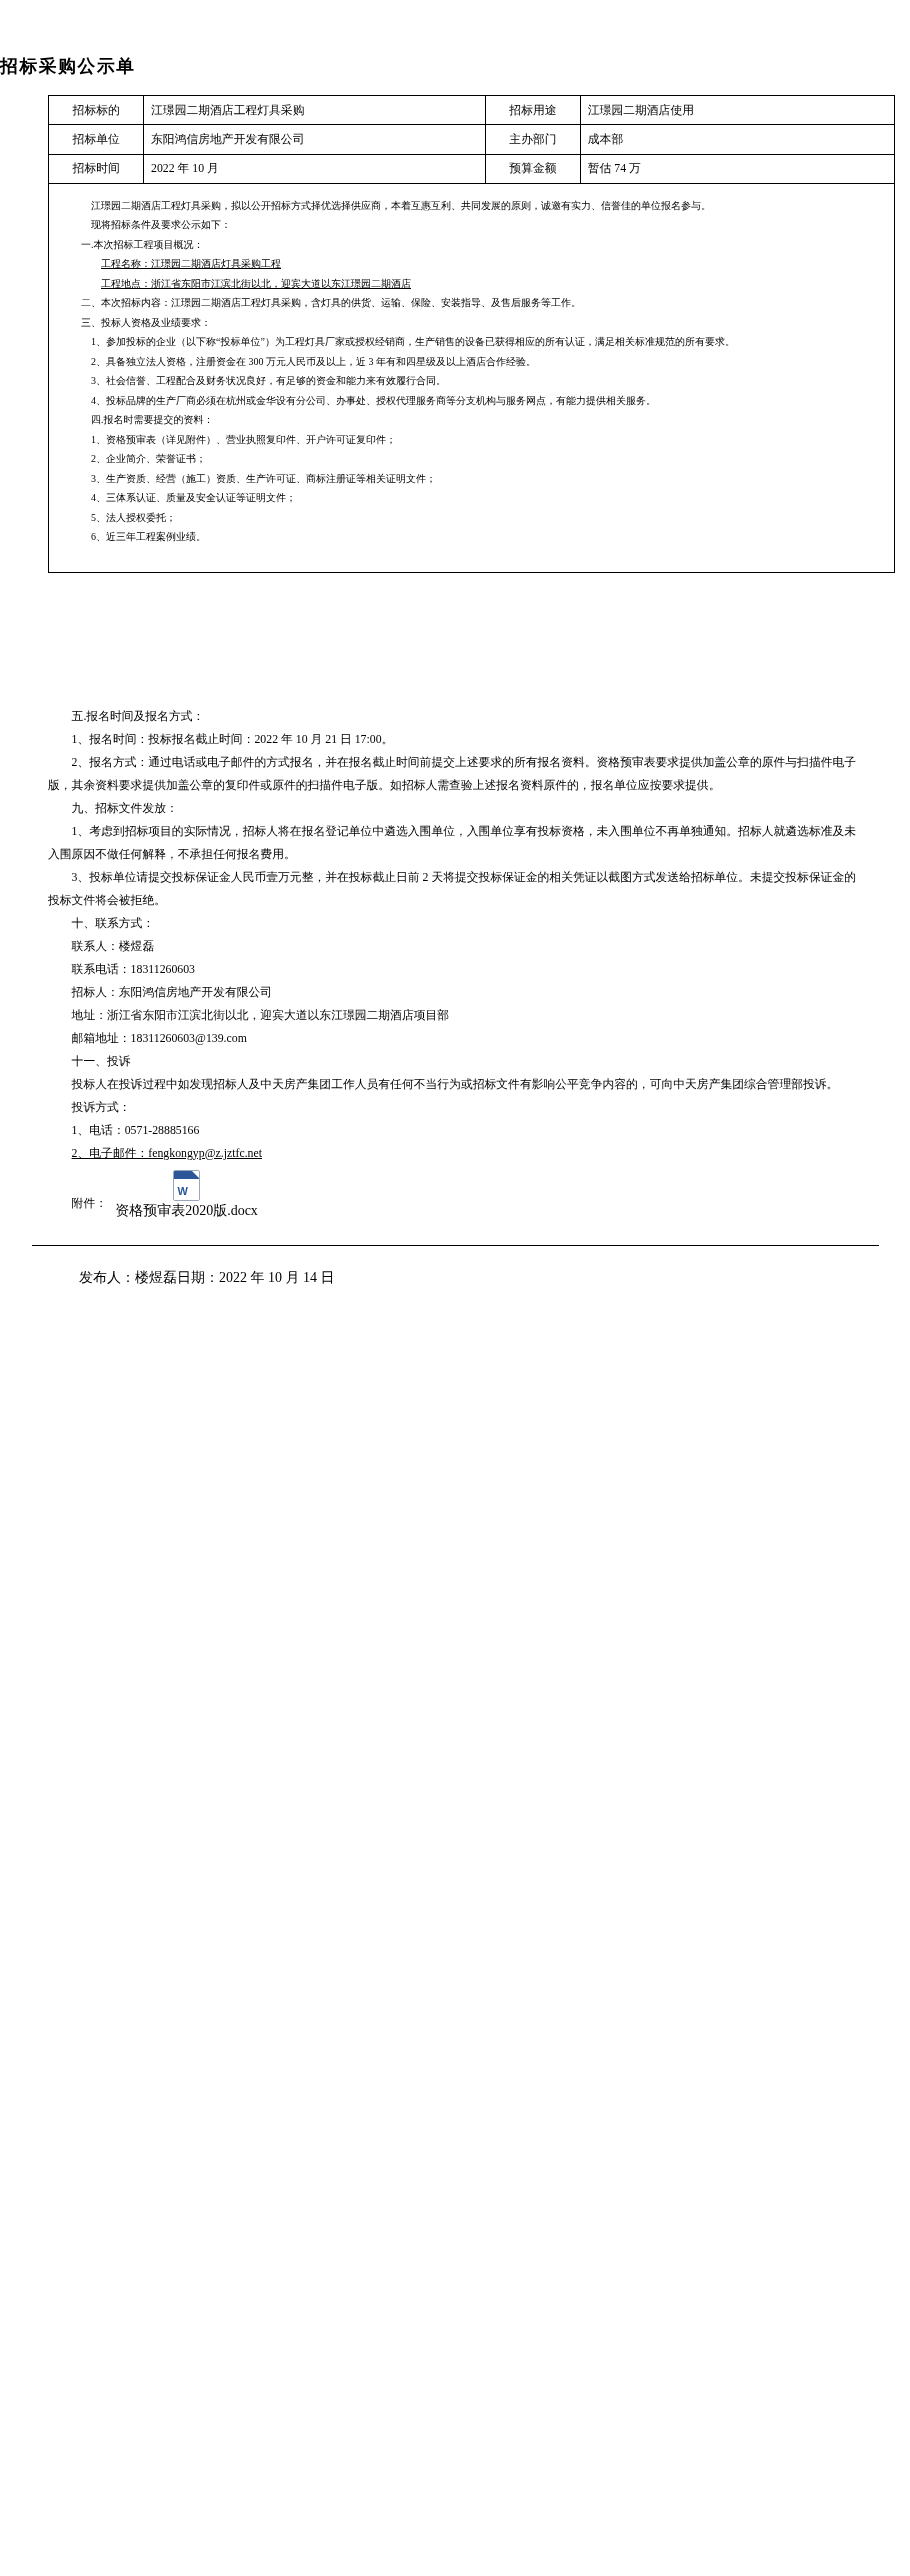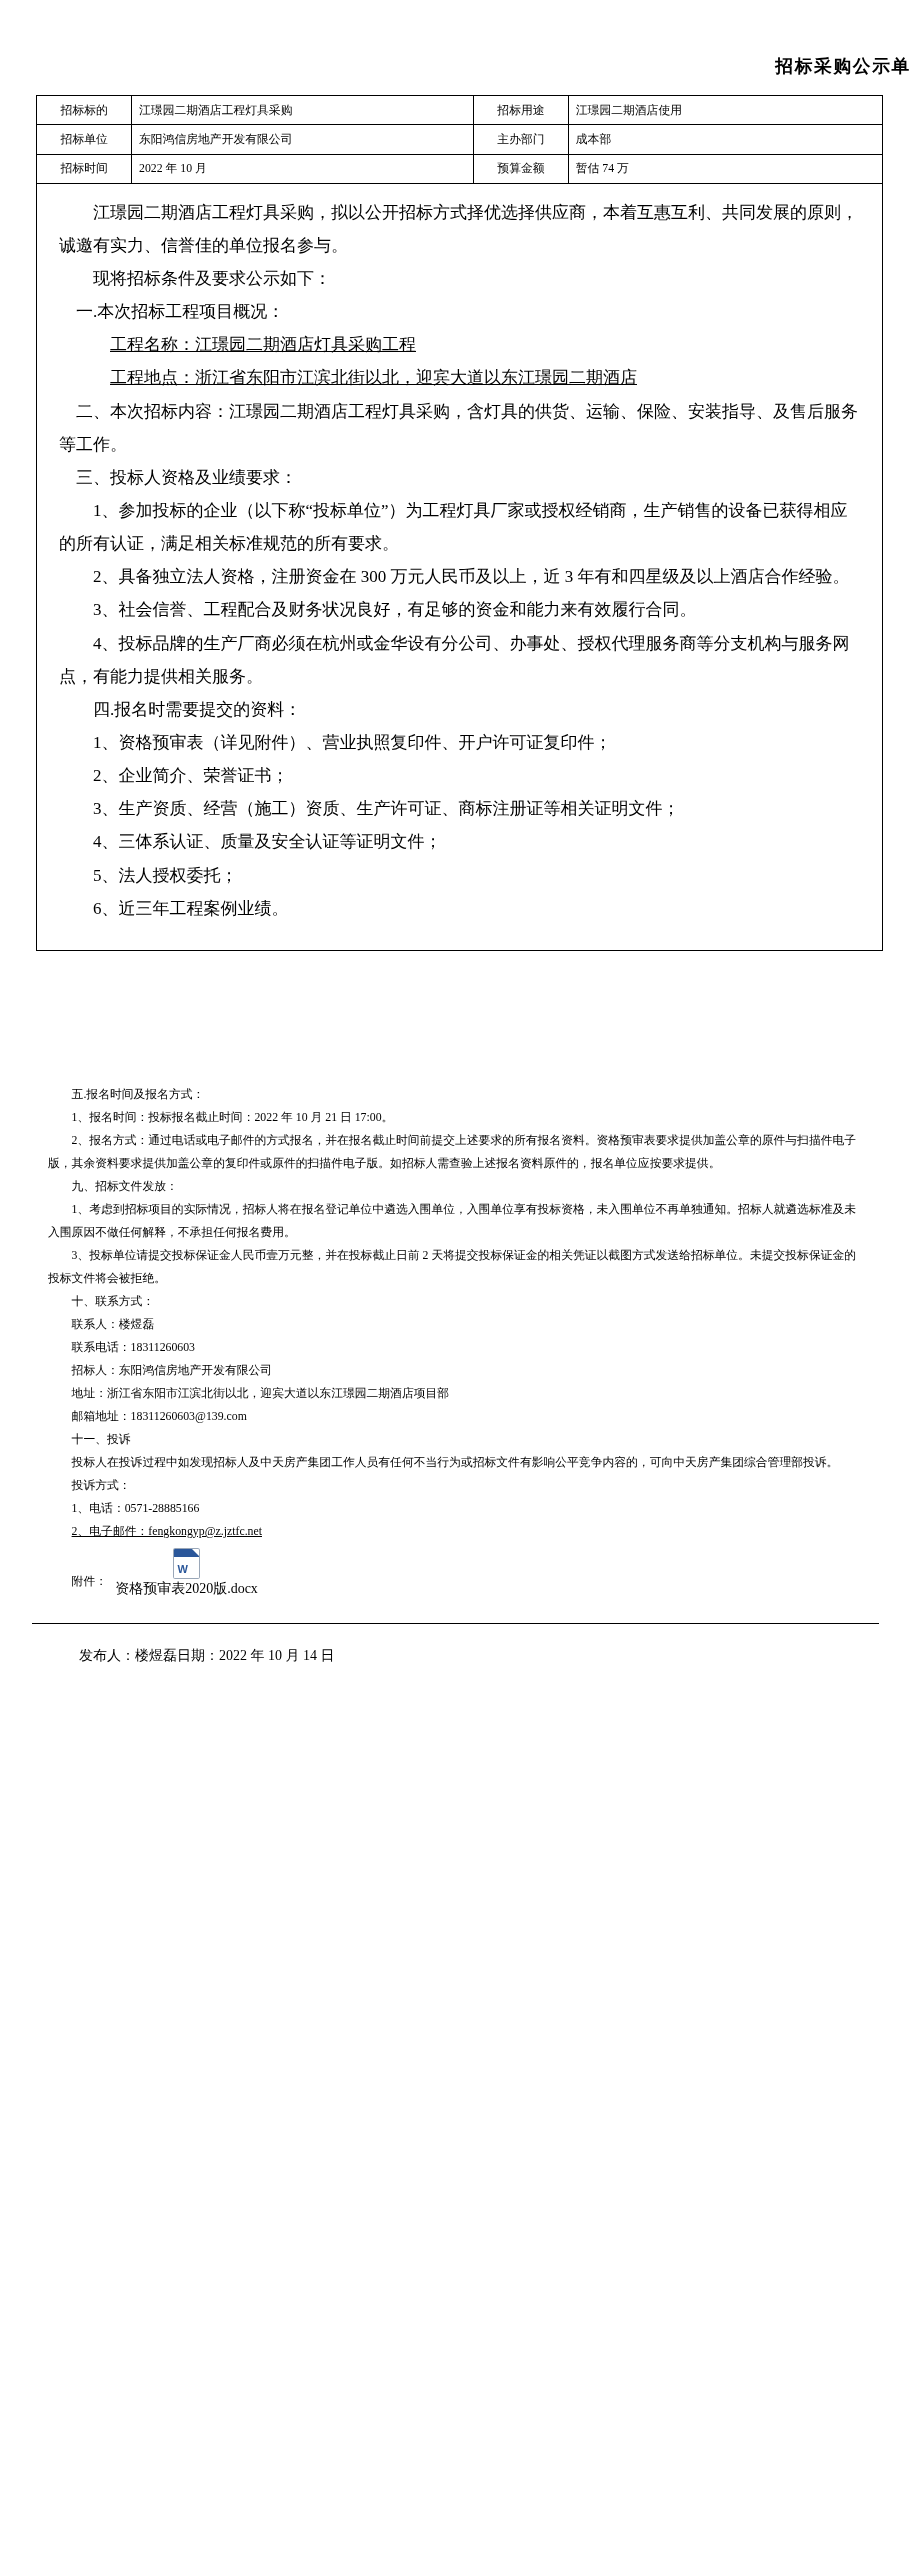--- a/index.html
+++ b/index.html
@@ -14,29 +14,29 @@
     color: #000000;
     position: relative;
   }
   .page {
     width: 911px;
     box-sizing: border-box;
     padding: 0;
     position: relative;
   }
   .doc-title {
-    text-align: right;
+    text-align: left;
     font-size: 17.7px;
     font-weight: bold;
     letter-spacing: 1.7px;
-    margin: 54px 0 17px 14px;
+    margin: 54px 0 17px 0;
     font-family: "Liberation Sans", "DejaVu Sans", sans-serif;
   }
   .outer-wrap {
-    margin: 0 36px;
+    margin: 0 48px;
   }
   table.meta {
     width: 847px;
     border-collapse: collapse;
     table-layout: fixed;
     font-size: 11.8px;
   }
   table.meta td {
     border: 0.8px solid #000000;
     padding: 5.9px 6.7px;
@@ -51,21 +51,21 @@
   td.val-a { width: 327px; padding-left: 10px; }
   td.lbl2 { width: 81px; text-align: center; white-space: nowrap; }
   td.val-b { padding-left: 10px; }
 
   .body-box {
     width: 847px;
     box-sizing: border-box;
     border: 0.8px solid #000000;
     border-top: none;
     padding: 11.8px 22px 25px 22px;
-    font-size: 17px;
+    font-size: 10px;
     line-height: 1.95;
   }
   .p {
     margin: 0;
     text-indent: 2em;
   }
   .p.indent1 { text-indent: 1em; }
   .p.indent3 { text-indent: 3em; }
   .u { text-decoration: underline; }
 

